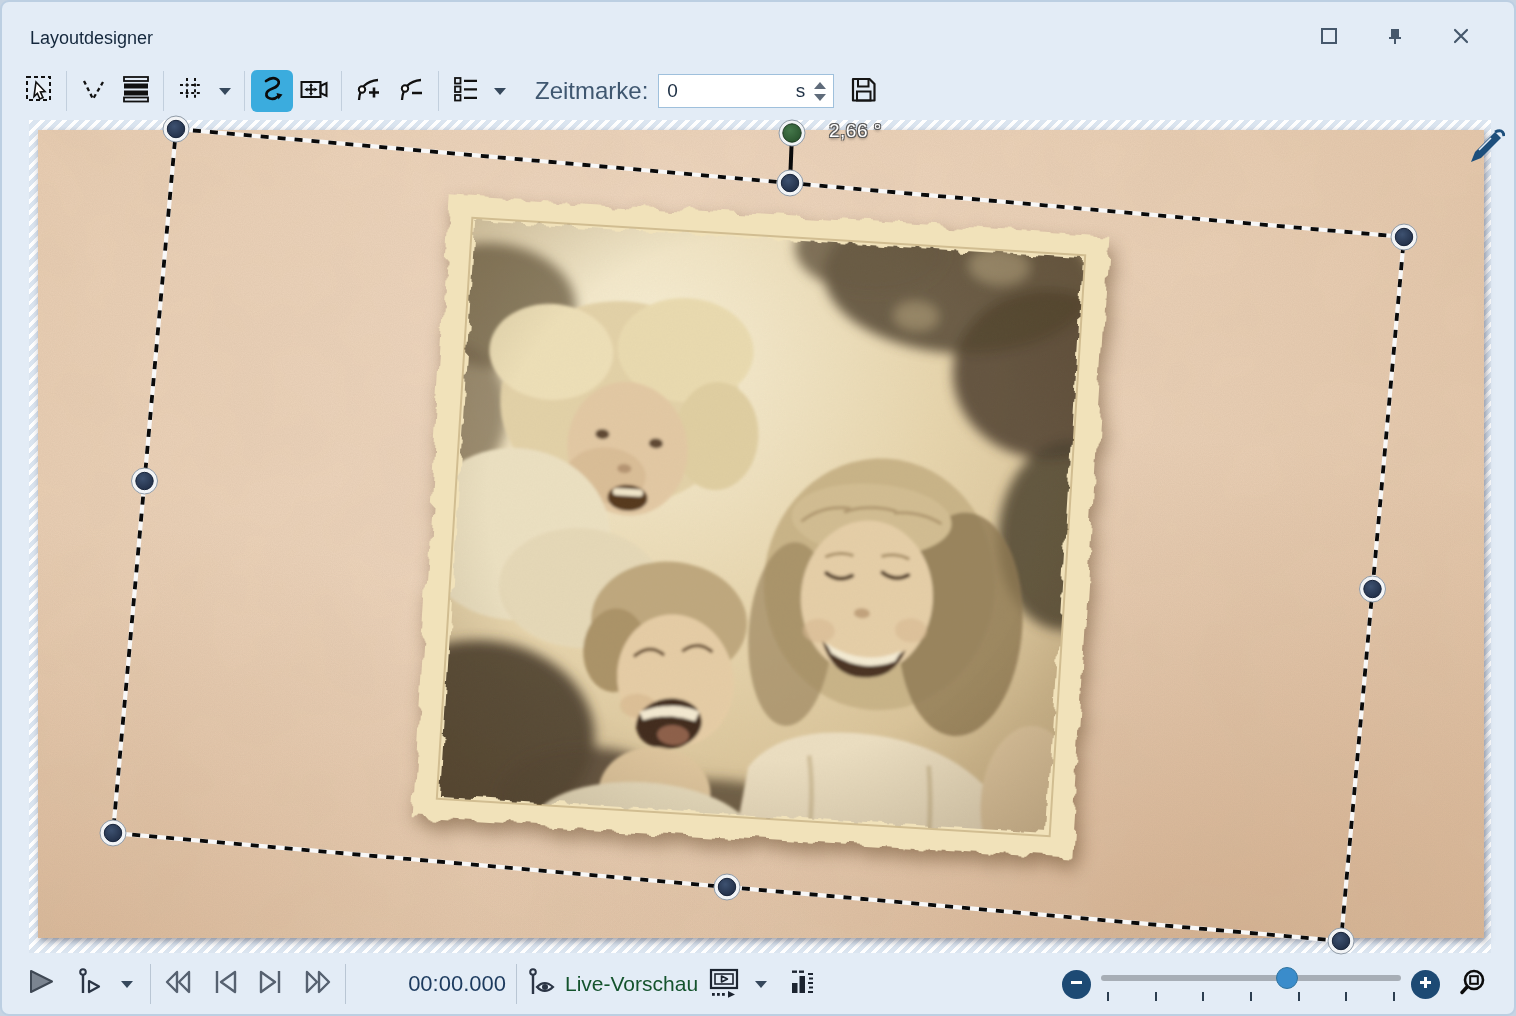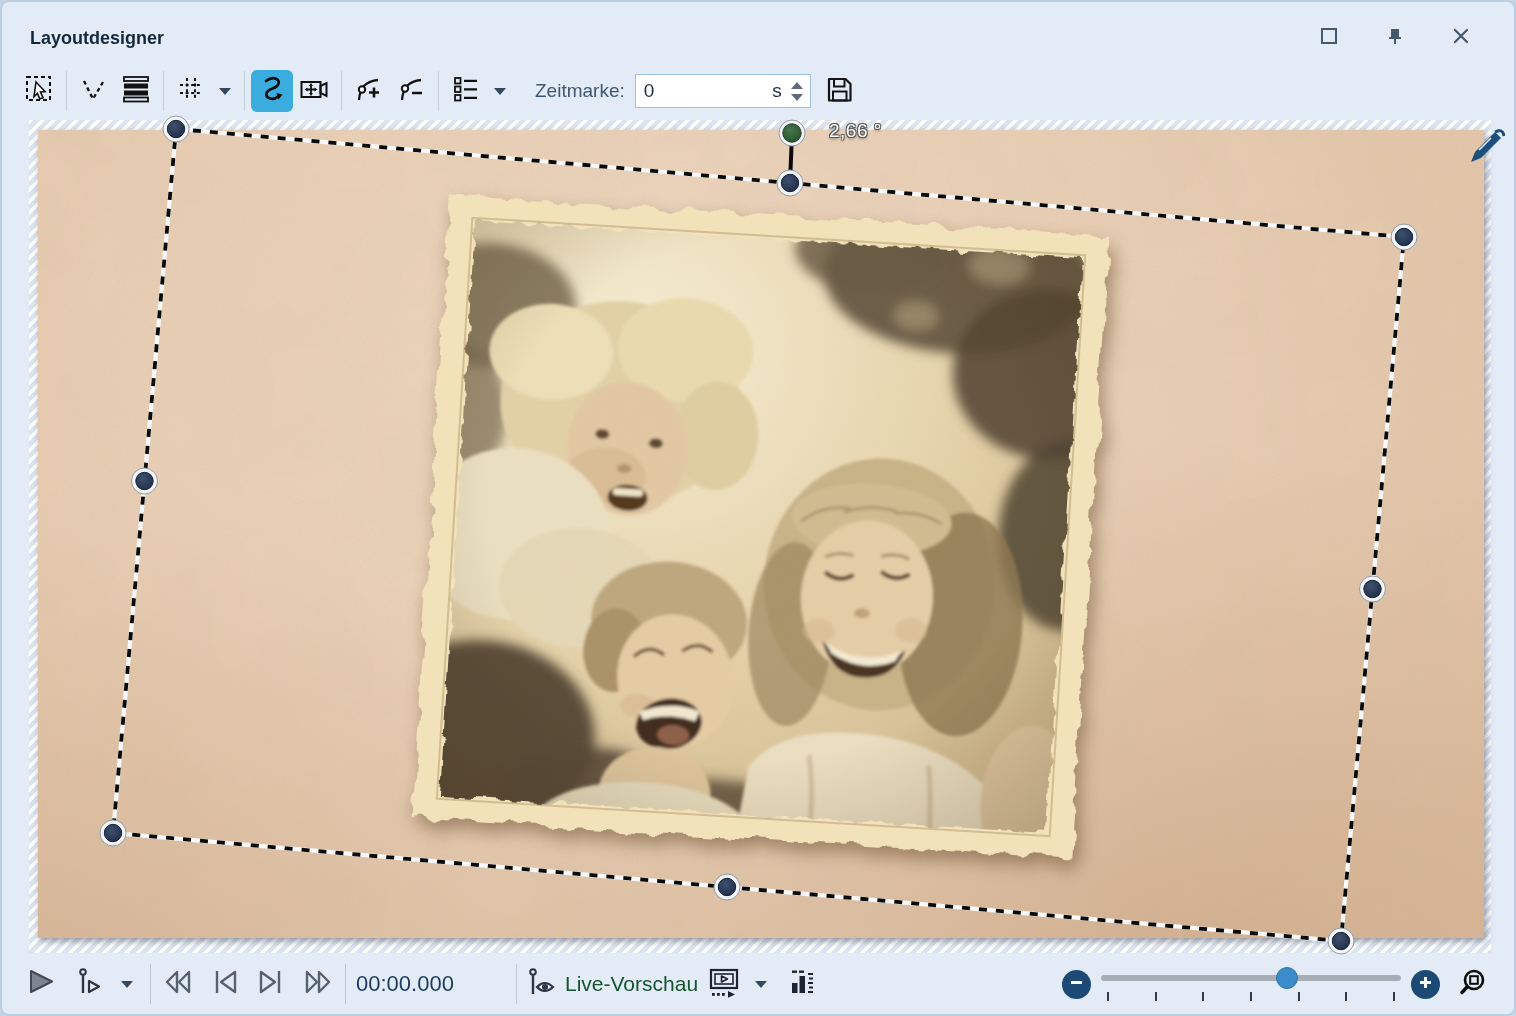--- a/index.html
+++ b/index.html
@@ -1,30 +1,30 @@
 <!DOCTYPE html>
 <html><head>
 <meta charset="utf-8">
 <style>
   html,body{margin:0;padding:0;background:#c6d4e3;font-family:"Liberation Sans",sans-serif;
     -webkit-user-select:none;user-select:none;}
   .window{width:1516px;height:1016px;position:relative;background:#e3ecf6;
     border:2px solid #bccfe2;border-radius:9px;box-sizing:border-box;overflow:hidden;}
   
   .titlebar{position:absolute;top:0;left:0;right:0;height:60px;}
-  .title{position:absolute;left:28px;top:26px;font-size:18px;font-weight:bold;color:#14273c;}
+  .title{position:absolute;left:28px;top:26px;font-size:18px;font-weight:normal;color:#14273c;}
   .winbtns{position:absolute;right:36px;top:22px;display:flex;gap:32px;}
   .winbtn{width:34px;height:28px;display:flex;align-items:center;justify-content:center;cursor:default;}
   
   .toolbar{position:absolute;top:60px;left:0;right:0;height:58px;display:flex;align-items:center;padding-left:16px;}
   .tbtn{width:42px;height:42px;display:flex;align-items:center;justify-content:center;border-radius:6px;}
   .tbtn.narrow{width:26px;}
   .tbtn.active{background:#3bacde;}
   .vsep{width:1px;height:40px;background:#c2cfdd;margin:0 6px;}
-  .zlabel{font-size:19px;color:#3f5770;margin:0 10px 0 22px;}
+  .zlabel{font-size:24px;color:#3f5770;margin:0 10px 0 22px;}
   .zfield{width:176px;height:34px;background:#ffffff;border:1px solid #9fc0dc;display:flex;align-items:center;box-sizing:border-box;}
   .zfield input{flex:1;min-width:0;border:none;outline:none;font-size:19px;color:#1d2f44;padding:0 0 0 8px;font-family:"Liberation Sans",sans-serif;background:transparent;}
   .zunit{font-size:19px;color:#1d2f44;padding:0 6px 0 2px;}
   .spincol{display:flex;flex-direction:column;justify-content:center;gap:5px;padding:0 7px 0 3px;}
   .spin-up{width:0;height:0;border-left:6px solid transparent;border-right:6px solid transparent;border-bottom:7px solid #5f6b7a;}
   .spin-down{width:0;height:0;border-left:6px solid transparent;border-right:6px solid transparent;border-top:7px solid #5f6b7a;}
   
   .canvas{position:absolute;top:118px;left:27px;width:1462px;height:833px;
     background:repeating-linear-gradient(135deg,#ffffff 0 3.5px,#dbe5f0 3.5px 8px);}
   .paper{position:absolute;left:9px;top:10px;width:1446px;height:808px;
@@ -38,21 +38,21 @@
     transform:rotate(3.5deg);filter:drop-shadow(5px 9px 9px rgba(80,50,20,.45));}
   .selection{position:absolute;left:0;top:0;width:1462px;height:833px;overflow:visible;pointer-events:none;}
   .selection .handle{pointer-events:auto;}
   .rot-label{position:absolute;left:800px;top:0px;font-size:19px;color:#ffffff;letter-spacing:.5px;
     text-shadow:-1px -1px 0 #5a5a5a,1px -1px 0 #5a5a5a,-1px 1px 0 #5a5a5a,1px 1px 0 #5a5a5a,0 2px 3px rgba(0,0,0,.45);}
   .pen-cursor{position:absolute;left:1436px;top:6px;width:40px;height:44px;pointer-events:none;}
   
   .bottombar{position:absolute;left:0;right:0;top:951px;height:62px;display:flex;align-items:center;}
   .bbtn{display:flex;align-items:center;justify-content:center;height:42px;}
   .bsep{width:1px;height:40px;background:#b9c6d4;margin:0 10px;}
-  .timestamp{font-size:22px;color:#1c3a5e;width:150px;text-align:left;}
+  .timestamp{font-size:22px;color:#1c3a5e;width:150px;text-align:right;}
   .livelabel{font-size:21px;color:#14532d;margin:0 10px 0 8px;}
   .zoomgroup{margin-left:auto;display:flex;align-items:center;margin-right:26px;}
   .zoombtn{width:29px;height:29px;border-radius:50%;background:#1d4a74;display:flex;align-items:center;justify-content:center;}
   .trackwrap{position:relative;width:300px;height:34px;margin:0 10px;}
   .track{position:absolute;left:0;right:0;top:8px;height:6px;border-radius:3px;background:#a7aeb6;}
   .thumb{position:absolute;top:0px;width:22px;height:22px;border-radius:50%;background:#3a8ccb;border:1px solid #2f739f;box-sizing:border-box;}
   .ticks{position:absolute;left:6px;right:6px;bottom:0;display:flex;justify-content:space-between;}
   .tick{width:2px;height:9px;background:#2c3e50;}
   .mag{margin-left:20px;}
 </style>

